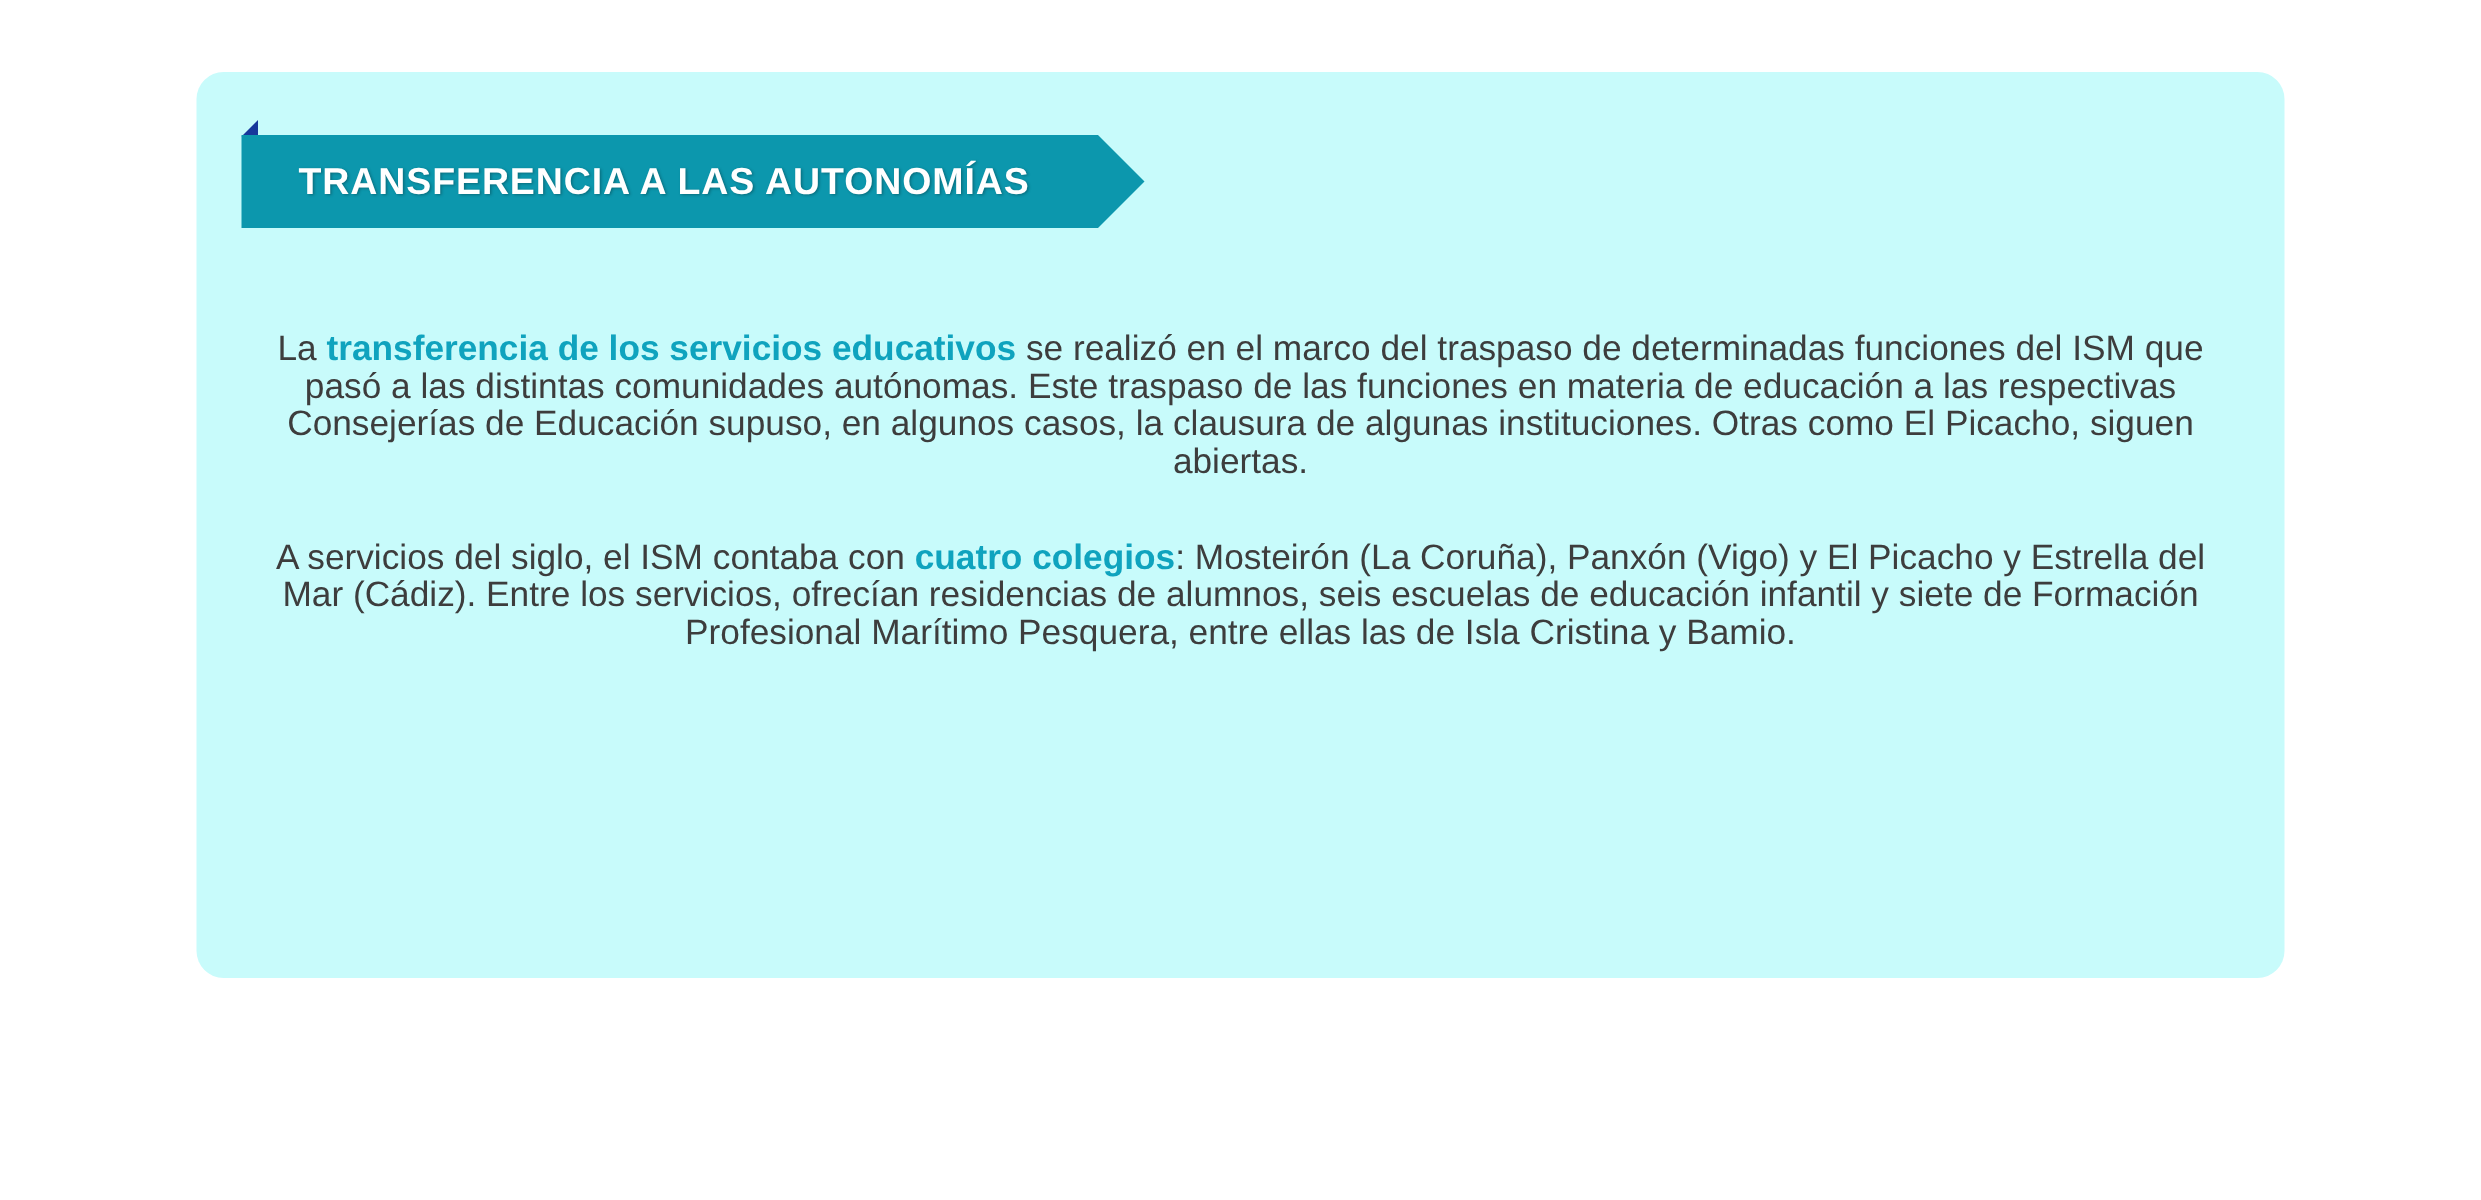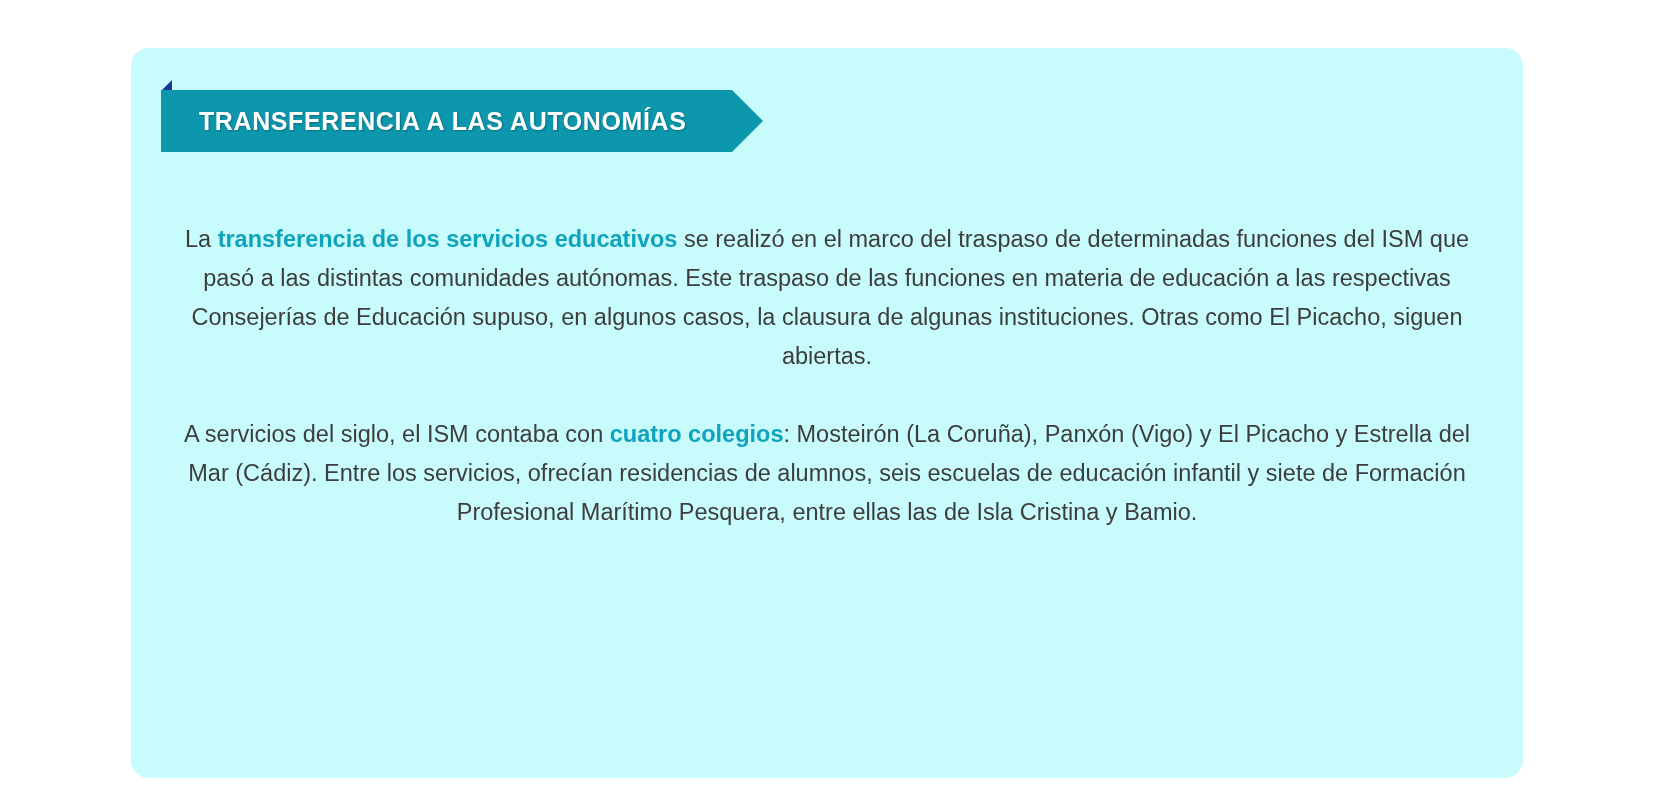--- a/index.html
+++ b/index.html
@@ -19,21 +19,21 @@
     width: 1654px;
     height: 800px;
     background: #ffffff;
   }
 
   .card {
     position: absolute;
     left: 131px;
     top: 48px;
     width: 1392px;
-    height: 730px;
+    height: 604px;
     background: #c8fbfb;
     border-radius: 18px;
     box-sizing: border-box;
   }
 
   
   .ribbon-wrap {
     position: absolute;
     left: 30px;
     top: 42px;
@@ -80,21 +80,21 @@
   }
 
   .body-text {
     position: absolute;
     left: 36px;
     top: 148px;
     width: 1320px;
     text-align: center;
     color: #3d3d3d;
     font-size: 23.5px;
-    line-height: 39px;
+    line-height: 25px;
   }
   .para + .para {
     margin-top: 39px;
   }
   .hl {
     color: #0fa3be;
     font-weight: bold;
   }
 </style>
 </head>

